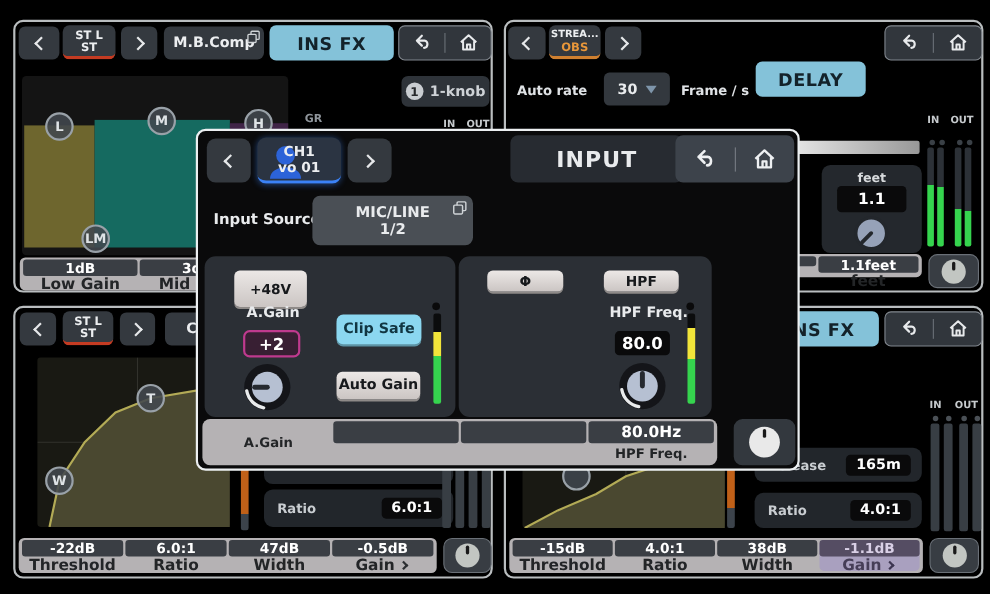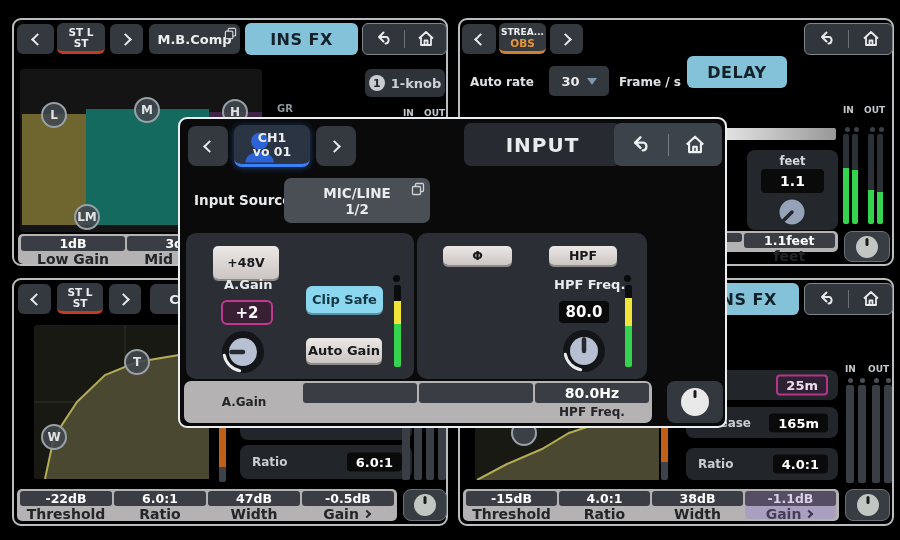--- a/index.html
+++ b/index.html
@@ -267,24 +267,20 @@
 
     <div class="abs" style="left:15px;top:52px;width:184px;height:148px;background:#191913;border-radius:3px;">
       <svg width="184" height="148" viewBox="0 0 184 148">
         <line x1="94" y1="0" x2="94" y2="148" stroke="#32322c" stroke-width="1"></line>
         <polygon points="2,148 32,132 67,117 94,101 127,90 167,84 184,80 184,148" fill="#4a4830"></polygon>
         <polyline points="2,148 32,132 67,117 94,101 127,90 167,84 184,80" fill="none" stroke="#b3ab56" stroke-width="2"></polyline>
       </svg>
       <div class="marker" style="left:36px;top:88px;background:#3a4046;"></div>
     </div>
     <div class="mbar" style="left:201px;top:52px;width:7px;height:148px;background:linear-gradient(#23262a 0 52%,#c06018 52% 88%,#3c434b 88% 100%);"></div>
-    <div class="prow" style="left:226px;top:90px;width:152px;height:30px;">
-      <span class="plab"></span>
-      <span class="pval magenta">25m</span>
-    </div>
     <div class="prow" style="left:226px;top:127px;width:152px;height:31px;">
       <span class="plab">Release</span>
       <span class="pval">165m</span>
     </div>
     <div class="prow" style="left:226px;top:168px;width:152px;height:32px;">
       <span class="plab">Ratio</span>
       <span class="pval">4.0:1</span>
     </div>
     <span class="lbl" style="left:385px;top:84px;font-size:9px;color:#c6cacd;">IN</span>
     <span class="lbl" style="left:408px;top:84px;font-size:9px;color:#c6cacd;">OUT</span>

